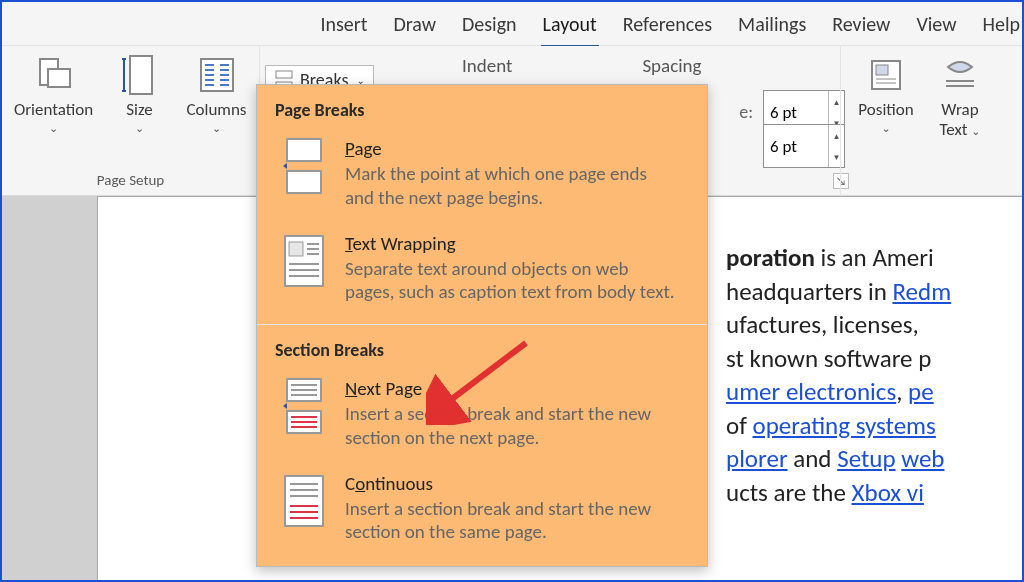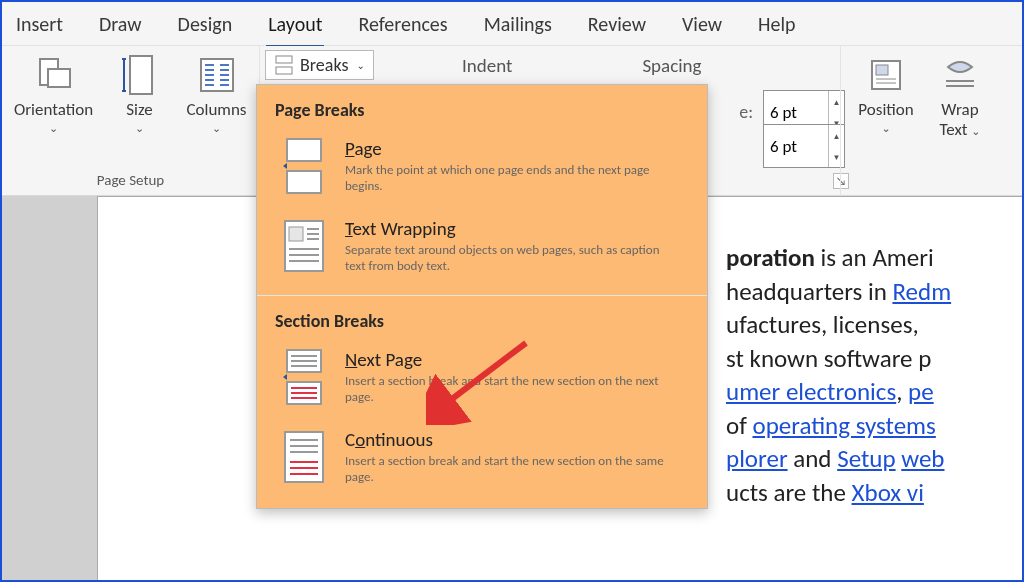--- a/index.html
+++ b/index.html
@@ -9,26 +9,27 @@
     height: 582px;
     font-family: "Segoe UI", Calibri, Arial, sans-serif;
     background: #d0d0d0;
     overflow: hidden;
     border: 2px solid #1a4fd6;
     position: relative;
   }
 
   .tabs {
     display: flex;
-    gap: 32px;
+    gap: 22px;
     padding: 6px 0 0 12px;
     height: 44px;
     background: #f5f5f5;
     border-bottom: 1px solid #e2e2e2;
     align-items: flex-start;
+    justify-content: flex-end;
   }
   .tabs .tab {
     font-size: 20px;
     color: #3a3a3a;
     padding: 4px 2px 9px 2px;
     cursor: pointer;
   }
   .tabs .tab.active {
     color: #1a1a1a;
     border-bottom: 3px solid #2b579a;
@@ -129,21 +130,21 @@
   .dd-item {
     display: flex; gap: 16px; padding: 10px 30px 12px 22px; cursor: pointer;
   }
   .dd-item .dd-icon {
     width: 50px; height: 58px; flex-shrink:0;
     display:flex; align-items:center; justify-content:center;
   }
   .dd-item .dd-texts { flex:1; }
   .dd-item .dd-title { font-size: 19px; font-weight: 500; color: #222; }
   .dd-item .dd-title .ul { text-decoration: underline; }
-  .dd-item .dd-desc  { font-size: 13px; color: #666; line-height: 1.25; margin-top: 2px; }
+  .dd-item .dd-desc  { font-size: 19px; color: #666; line-height: 1.25; margin-top: 2px; }
   .dropdown hr { border: none; border-top: 1px solid #e4e4e4; margin: 8px 0 0 0; }
 
   .red-arrow {
     position: absolute; left: 424px; top: 333px; z-index: 20; pointer-events:none;
   }
 
   svg { display:block; }
 </style>
 </head>
 <body>
@@ -259,21 +260,21 @@
             <line x1="6" y1="26" x2="34" y2="26" stroke="#888" stroke-width="2"></line>
             <line x1="6" y1="31" x2="34" y2="31" stroke="#888" stroke-width="2"></line>
           </svg>
       </span>
       <span class="label-line">Wrap</span>
       <span class="label-line"><span>Text</span> <span class="caret">⌄</span></span>
     </div>
   </div>
 </div>
 
-<div class="breaks-btn" style="top:48px">
+<div class="breaks-btn" style="top:63px">
   <span>
     <svg width="20" height="20" viewBox="0 0 20 20">
         <rect x="2" y="1" width="16" height="7" fill="#fff" stroke="#888"></rect>
         <rect x="2" y="12" width="16" height="7" fill="#fff" stroke="#888"></rect>
       </svg>
   </span>
   <span>Breaks</span>
   <span class="small-caret">⌄</span>
 </div>
 

